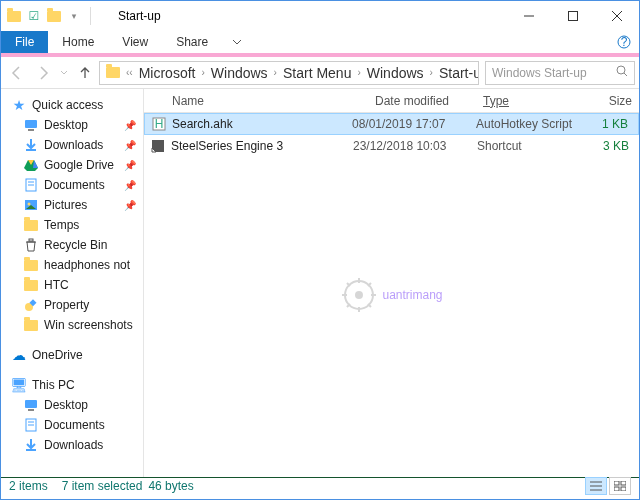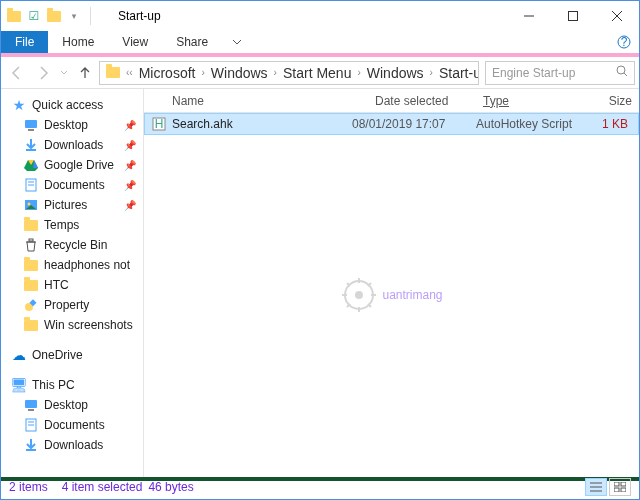--- a/index.html
+++ b/index.html
@@ -38,24 +38,24 @@
 .col-date { width: 108px; }
 .col-type { width: 112px; text-decoration: underline; }
 .col-size { width: 50px; text-align: right; }
 .filelist { flex: 1; position: relative; }
 .filerow { display: flex; align-items: center; height: 22px; font-size: 12px; color: #222; }
 .filerow.selected { background: #cce8ff; border: 1px solid #99d1ff; }
 .filerow .fname { flex: 1; min-width: 170px; display: flex; align-items: center; padding-left: 6px; }
 .filerow .fname .ficon { width: 16px; height: 16px; margin-right: 5px; display: inline-flex; align-items: center; justify-content: center; }
 .filerow .fdate { width: 108px; color: #555; }
 .filerow .ftype { width: 112px; color: #555; white-space: nowrap; overflow: hidden; margin-left: 16px; }
-.filerow .fsize { width: 50px; text-align: right; padding-right: 10px; color: #b91c1c; }
+.filerow .fsize { width: 50px; text-align: right; padding-right: 10px; color: #15803d; }
 .watermark { position: absolute; top: 50%; left: 50%; transform: translate(-50%, -50%); font-size: 28px; color: #8b5cf6; font-weight: 400; display: flex; align-items: center; opacity: 0.6; }
 .watermark svg { margin-right: 6px; }
-.statusbar { height: 16px; border-top: 4px solid #14532d; display: flex; align-items: center; padding: 0 8px; font-size: 12px; color: #6d28d9; gap: 14px; }
+.statusbar { height: 16px; border-top: 1px solid #14532d; display: flex; align-items: center; padding: 0 8px; font-size: 12px; color: #0f766e; gap: 14px; }
 .statusbar .viewbtns { margin-left: auto; display: flex; gap: 2px; }
 .statusbar .viewbtns > div { width: 22px; height: 18px; border: 1px solid #ccc; display: flex; align-items: center; justify-content: center; color: #555; }
 .statusbar .viewbtns > div.active { background: #cce8ff; border-color: #99d1ff; }
 .folder-icon { width: 14px; height: 11px; background: #ffd666; border-radius: 1px; position: relative; }
 .folder-icon::before { content: ''; position: absolute; top: -3px; left: 0; width: 6px; height: 3px; background: #ffd666; border-radius: 1px 1px 0 0; }
 .star-icon { color: #4aa3ff; font-size: 14px; }
 .onedrive-icon { color: #0078d4; font-size: 14px; }
 .pc-icon { color: #4aa3ff; font-size: 14px; }
 </style>
 </head>
@@ -149,21 +149,21 @@
     <span class="crumb">Start-up</span>
     <span class="sep">›</span>
     <span class="refresh">
       <svg width="14" height="14">
           <path d="M11 3 A5 5 0 1 0 12 8" fill="none" stroke="currentColor"></path>
           <path d="M11 0 L11 4 L7 4" fill="none" stroke="currentColor"></path>
         </svg>
     </span>
   </div>
   <div class="searchbox">
-    <span>Engine Start-up</span>
+    <span>Windows Start-up</span>
     <span class="sicon">
       <svg width="12" height="12">
           <circle cx="5" cy="5" r="4" fill="none" stroke="currentColor"></circle>
           <line x1="8" y1="8" x2="11" y2="11" stroke="currentColor"></line>
         </svg>
     </span>
   </div>
 </div>
 
 <div class="body">
@@ -304,39 +304,53 @@
             <line x1="3" y1="13" x2="13" y2="13" stroke="#4aa3ff" stroke-width="2"></line>
           </svg>
         </span>
         <span>Downloads</span>
       </div>
       <div class="item"></div>
     </div>
   <div class="content">
     <div class="colheaders">
       <div class="col-name" style="padding-left:28px;">Name</div>
-      <div class="col-date">Date selected</div>
+      <div class="col-date">Date modified</div>
       <div class="col-type">Type</div>
       <div class="col-size">Size</div>
     </div>
     <div class="filelist" id="filelist">
       <div class="filerow selected">
           <div class="fname">
             <span class="ficon">
               <svg width="16" height="16">
                 <rect x="2" y="2" width="12" height="12" fill="#fff" stroke="#888"></rect>
                 <text x="8" y="12" text-anchor="middle" font-size="9" fill="#3a8">H</text>
               </svg>
             </span>
             <span>Search.ahk</span>
           </div>
           <div class="fdate">08/01/2019 17:07</div>
           <div class="ftype">AutoHotkey Script</div>
           <div class="fsize">1 KB</div>
         </div>
+        <div class="filerow">
+          <div class="fname">
+            <span class="ficon">
+              <svg width="16" height="16">
+                <rect x="2" y="2" width="12" height="12" fill="#555"></rect>
+                <polygon points="2,14 2,10 6,14" fill="#fff" stroke="#555"></polygon>
+              </svg>
+            </span>
+            <span>SteelSeries Engine 3</span>
+          </div>
+          <div class="fdate">23/12/2018 10:03</div>
+          <div class="ftype">Shortcut</div>
+          <div class="fsize">3 KB</div>
+        </div>
         <div class="watermark">
         <svg width="36" height="36">
             <circle cx="18" cy="18" r="14" fill="none" stroke="#bbb" stroke-width="2"></circle>
             <circle cx="18" cy="18" r="4" fill="#bbb"></circle>
             <g stroke="#bbb" stroke-width="2">
               <line x1="18" y1="1" x2="18" y2="6"></line>
               <line x1="18" y1="30" x2="18" y2="35"></line>
               <line x1="1" y1="18" x2="6" y2="18"></line>
               <line x1="30" y1="18" x2="35" y2="18"></line>
               <line x1="6" y1="6" x2="9" y2="9"></line>
@@ -346,21 +360,21 @@
             </g>
           </svg>
         <span>uantrimang</span>
       </div>
     </div>
   </div>
 </div>
 
 <div class="statusbar">
   <span>2 items</span>
-  <span>4 item selected</span>
+  <span>7 item selected</span>
   <span style="margin-left:-8px;">46 bytes</span>
   <div class="viewbtns">
     <div class="active">
       <svg width="12" height="10">
           <line x1="0" y1="1" x2="12" y2="1" stroke="currentColor"></line>
           <line x1="0" y1="5" x2="12" y2="5" stroke="currentColor"></line>
           <line x1="0" y1="9" x2="12" y2="9" stroke="currentColor"></line>
         </svg>
     </div>
     <div>

